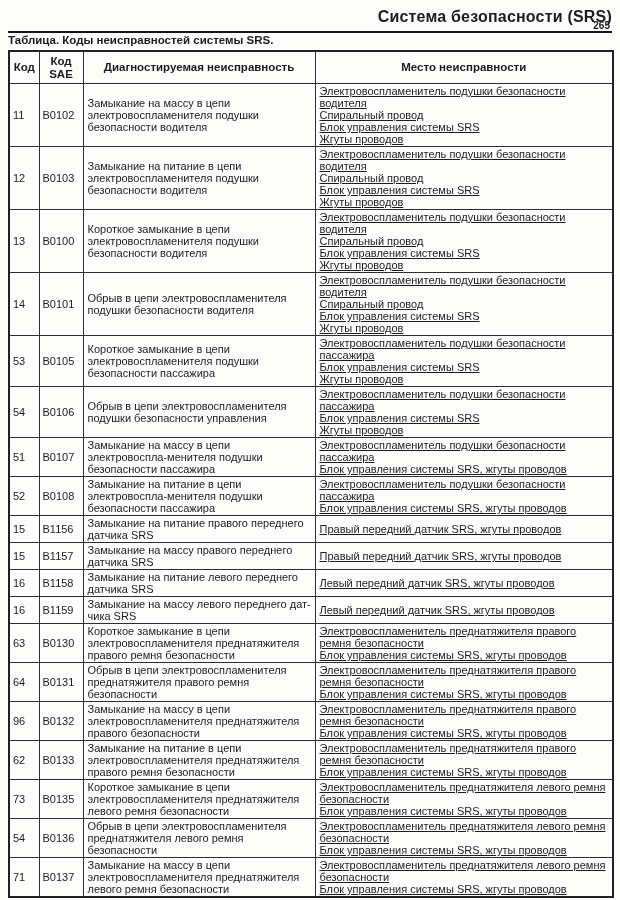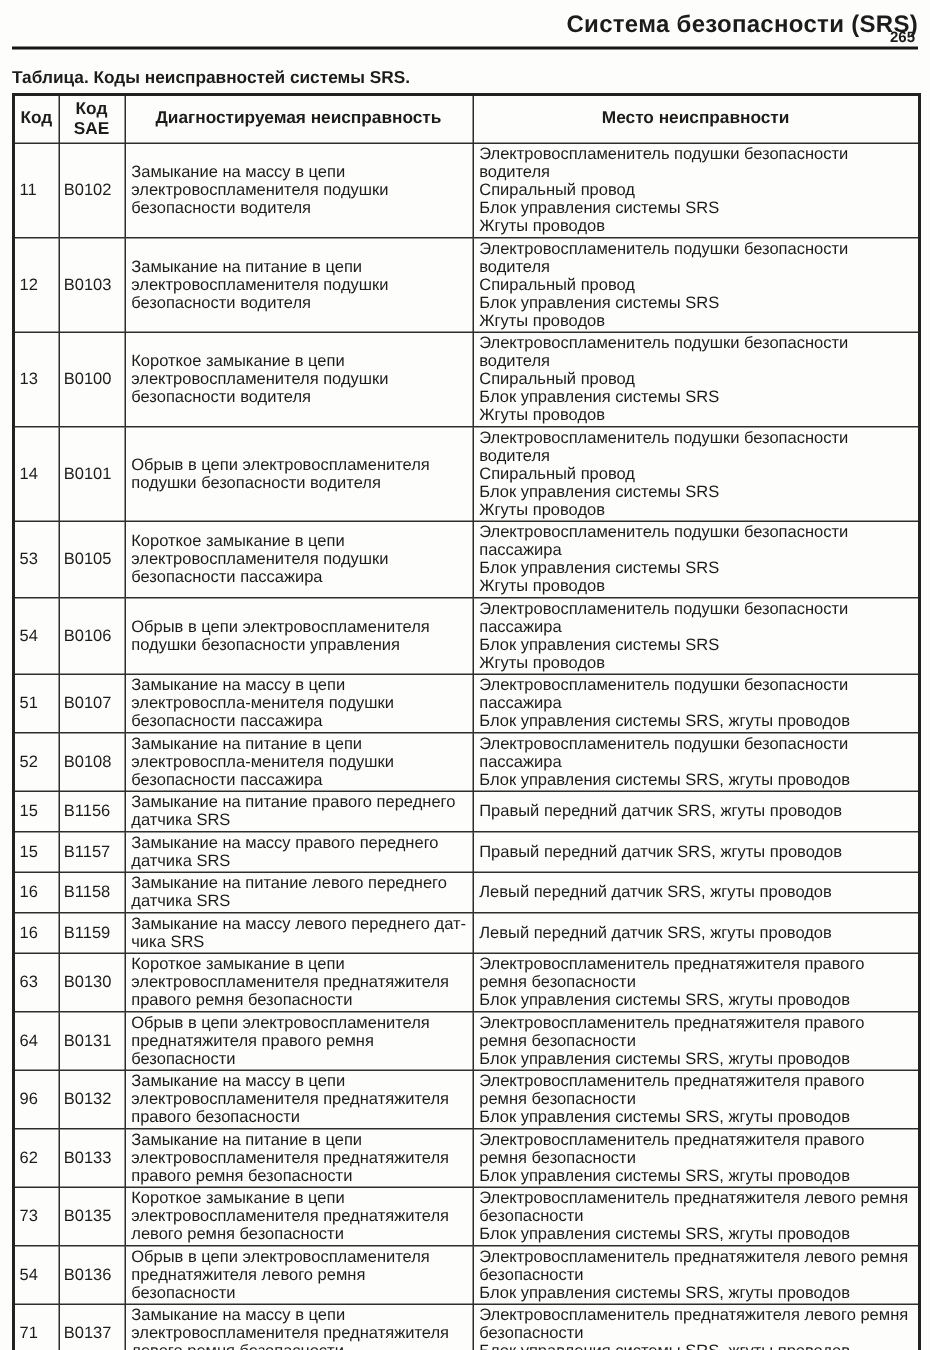--- a/index.html
+++ b/index.html
@@ -42,21 +42,21 @@
     right: 2px;
     bottom: 0;
     font-weight: bold;
     font-size: 10px;
   }
 
   
   .table-caption {
     font-weight: bold;
     font-size: 11.5px;
-    margin: 13px 0 4px 0;
+    margin: 1px 0 4px 0;
   }
 
   
   table.fault-table {
     width: 604px;
     border-collapse: collapse;
     border: 2px solid #222222;
     table-layout: fixed;
   }
   .fault-table th, .fault-table td {
@@ -77,21 +77,21 @@
   col.col-code { width: 30px; }
   col.col-sae  { width: 44px; }
   col.col-fault{ width: 232px; }
   col.col-loc  { width: 298px; }
   td.c-code, td.c-sae {
     text-align: left;
     font-size: 11px;
   }
   td.c-fault { padding-left: 4px; }
   td.c-loc   { padding-left: 4px; }
-  td.c-loc .loc-line { display: block; }
+  td.c-loc .loc-line { display: block; text-decoration: underline; }
 </style>
 </head>
 <body>
 
 <div class="page">
 
   <div class="running-head">
     <div class="title">Система безопасности (SRS)</div>
     <div class="page-num">265</div>
   </div>

